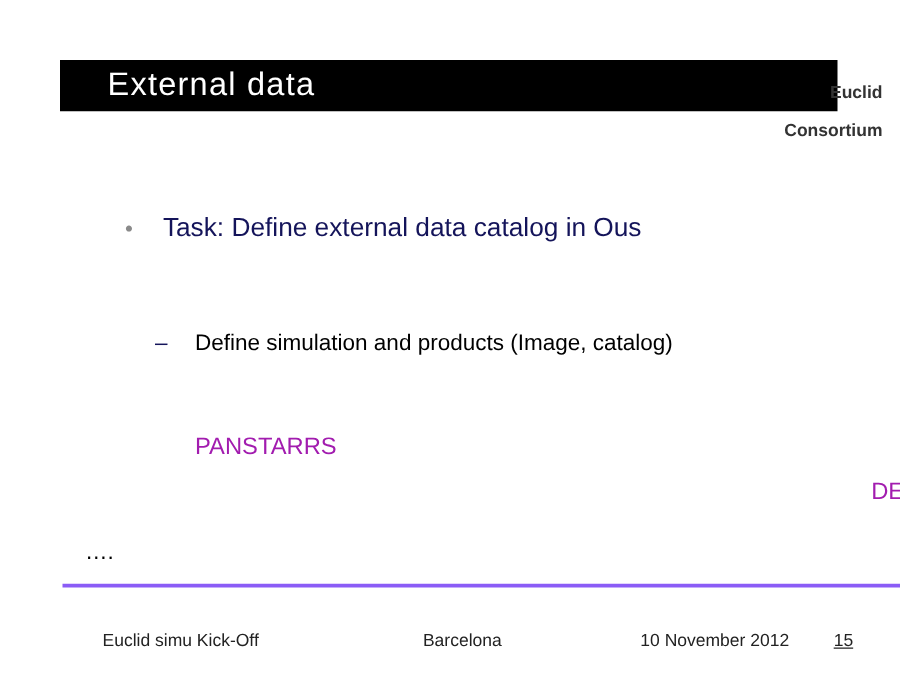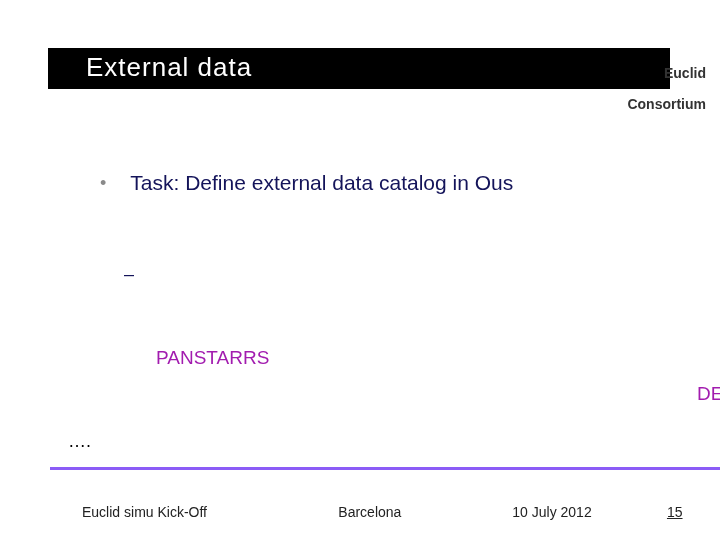--- a/index.html
+++ b/index.html
@@ -101,27 +101,28 @@
 </div>
 
 <div class="content">
   <div class="bullet-main">
     <span class="dot">•</span>
     <span>Task: Define external data catalog in Ous</span>
   </div>
 
   <div class="sub-bullet">
     <span class="dash">–</span>
+    <span>Define simulation and products (Image, catalog)</span>
   </div>
 
   <div class="item1">PANSTARRS</div>
   <div class="item2">DES</div>
   <div class="ellipsis">….</div>
 </div>
 
 <div class="footer">
   <div class="footer-row">
     <div class="f1">Euclid simu Kick-Off</div>
     <div class="f2">Barcelona</div>
-    <div class="f3">10 July 2012</div>
+    <div class="f3">10 November 2012</div>
     <div class="f4">15</div>
   </div>
 </div>
 
 </body></html>

